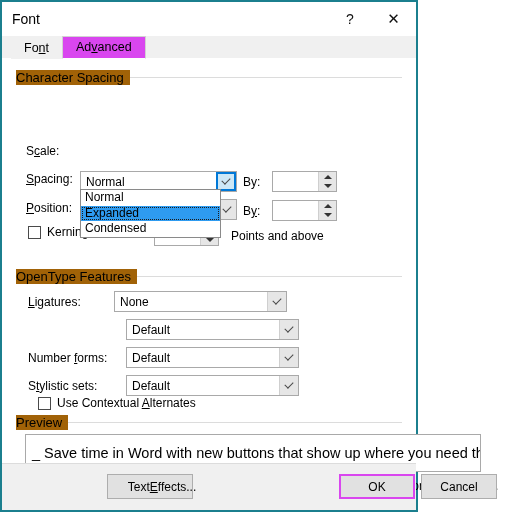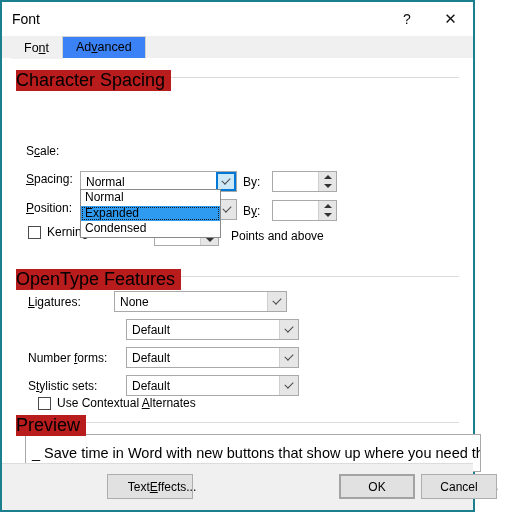--- a/index.html
+++ b/index.html
@@ -13,21 +13,21 @@
     font-size: 12px;
     color: #000;
     background: #ffffff;
     overflow: hidden;
   }
 
   
   .dialog {
     position: absolute;
     left: 0; top: 0;
-    width: 475px;
+    width: 418px;
     height: 512px;
     box-sizing: border-box;
     border: 2px solid #1b7f8e;
     background: #ffffff;
     display: flex;
     flex-direction: column;
   }
 
   
   .titlebar {
@@ -84,21 +84,21 @@
     line-height: 22px;
     padding: 0 13px;
     font-size: 12.5px;
     box-sizing: border-box;
     background: #f0f0f0;
     position: relative;
     z-index: 2;
     cursor: default;
   }
   .tab.active {
-    background: #3b82f6;
+    background: #d946ef;
     border: 1px solid #d2d2d2;
     border-bottom: 1px solid #ffffff;
     height: 23px;
     line-height: 21px;
   }
 
   
   .dlg-body {
     flex: 1 1 auto;
     background: #ffffff;
@@ -109,23 +109,23 @@
   
   .group {
     position: absolute;
     left: 14px;
     right: 14px;
   }
   .group-title {
     position: absolute;
     top: -7px;
     left: 0;
-    background: #b91c1c;
+    background: #a16207;
     padding-right: 6px;
-    font-size: 18px;
+    font-size: 13px;
     z-index: 2;
     white-space: nowrap;
   }
   .group-line {
     position: absolute;
     top: 0;
     left: 0;
     right: 0;
     height: 1px;
     background: #dcdcdc;
@@ -303,21 +303,21 @@
     border: 1px solid #adadad;
     font-size: 12px;
     color: #000;
     display: flex;
     align-items: center;
     justify-content: center;
     cursor: default;
     font-family: "Liberation Sans", sans-serif;
   }
   .btn.default {
-    border: 2px solid #a3a3a3;
+    border: 2px solid #d946ef;
   }
 </style>
 </head>
 <body>
 
 <div class="dialog">
 
   <div class="titlebar">
     <div class="title-text">Font</div>
     <div class="titlebar-buttons">

